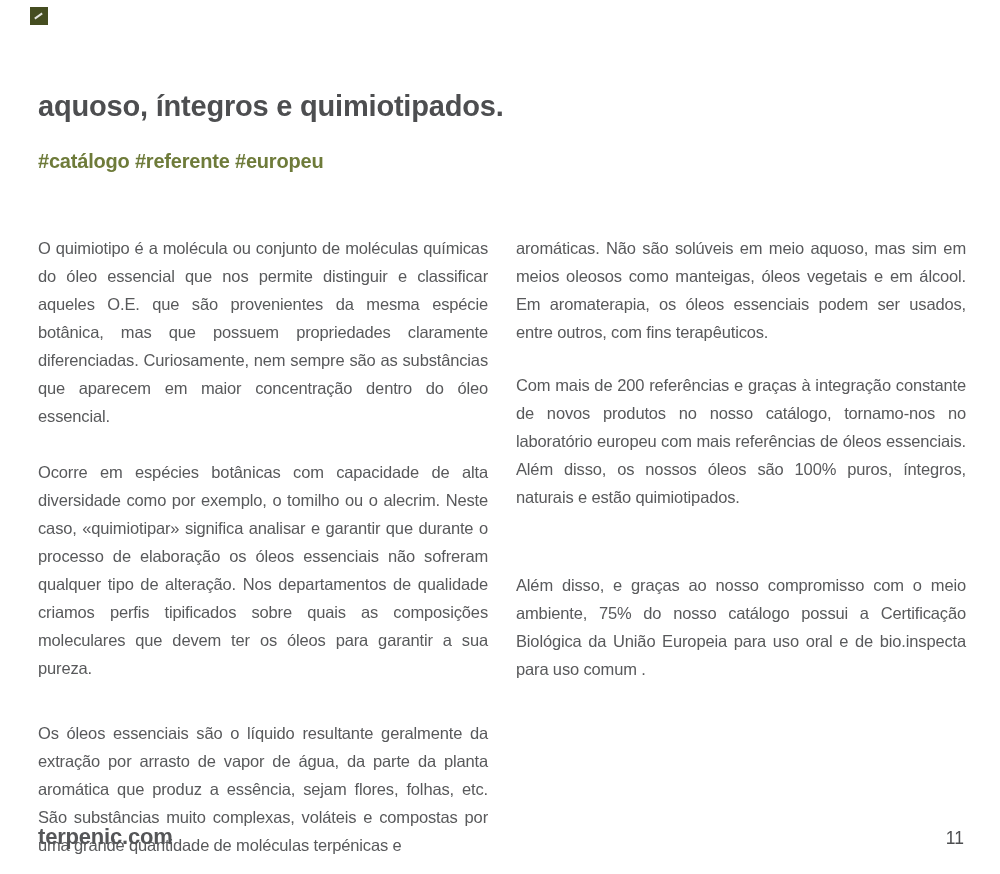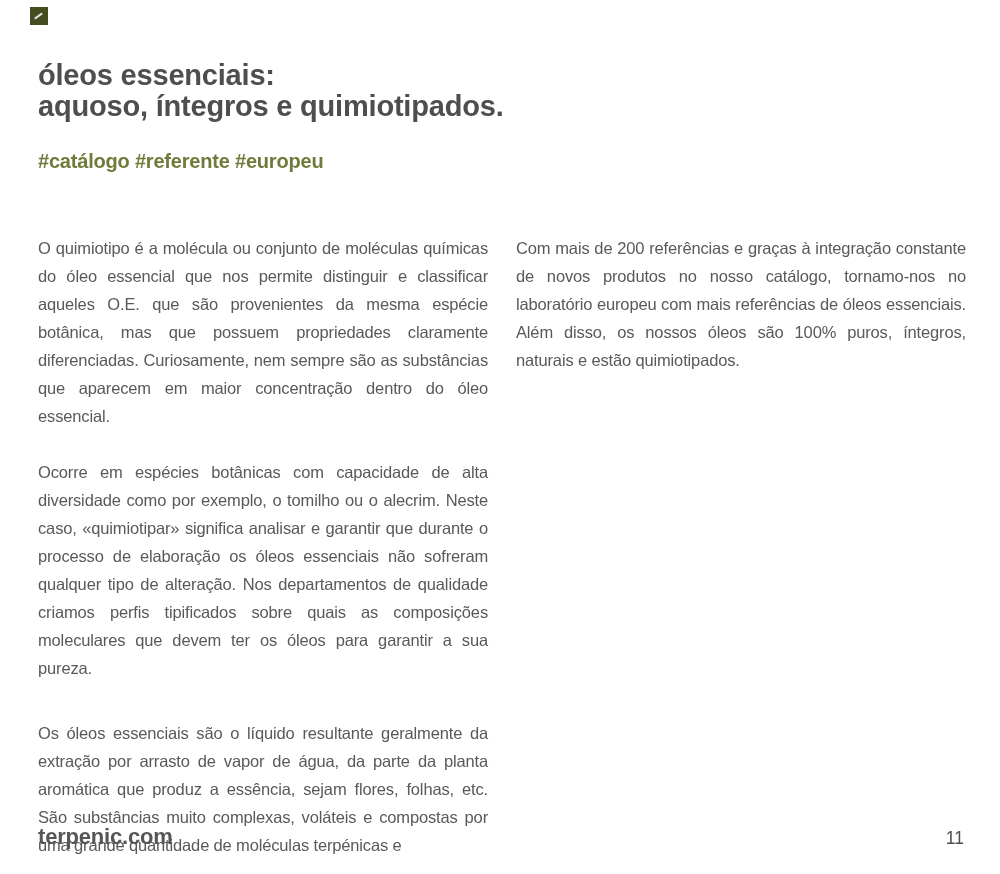--- a/index.html
+++ b/index.html
@@ -92,34 +92,36 @@
 </style>
 </head>
 <body>
 
 <div class="page">
 
   <div class="logo-mark"></div>
 
   <div class="header">
     <h1 class="page-title">
-      <span>óleos essenciais:</span><br>
+      <br>
       <span>aquoso, íntegros e quimiotipados.</span>
     </h1>
     <div class="hashtags">#catálogo #referente #europeu</div>
   </div>
 
   <div class="columns">
     <section class="col">
       <p class="mb-md">O quimiotipo é a molécula ou conjunto de moléculas químicas do óleo essencial que nos permite distinguir e classificar aqueles O.E. que são provenientes da mesma espécie botânica, mas que possuem propriedades claramente diferenciadas. Curiosamente, nem sempre são as substâncias que aparecem em maior concentração dentro do óleo essencial.</p>
       <p class="mb-lg">Ocorre em espécies botânicas com capacidade de alta diversidade como por exemplo, o tomilho ou o alecrim. Neste caso, «quimiotipar» significa analisar e garantir que durante o processo de elaboração os óleos essenciais não sofreram qualquer tipo de alteração. Nos departamentos de qualidade criamos perfis tipificados sobre quais as composições moleculares que devem ter os óleos para garantir a sua pureza.</p>
       <p>Os óleos essenciais são o líquido resultante geralmente da extração por arrasto de vapor de água, da parte da planta aromática que produz a essência, sejam flores, folhas, etc. São substâncias muito complexas, voláteis e compostas por uma grande quantidade de moléculas terpénicas e</p>
     </section>
     <section class="col">
+      <p class="mb-sm">aromáticas. Não são solúveis em meio aquoso, mas sim em meios oleosos como manteigas, óleos vegetais e em álcool. Em aromaterapia, os óleos essenciais podem ser usados, entre outros, com fins terapêuticos.</p>
       <p class="mb-xl">Com mais de 200 referências e graças à integração constante de novos produtos no nosso catálogo, tornamo-nos no laboratório europeu com mais referências de óleos essenciais. Além disso, os nossos óleos são 100% puros, íntegros, naturais e estão quimiotipados.</p>
+      <p>Além disso, e graças ao nosso compromisso com o meio ambiente, 75% do nosso catálogo possui a Certificação Biológica da União Europeia para uso oral e de bio.inspecta para uso comum .</p>
     </section>
   </div>
 
   <div class="footer">
     <span class="site-url">terpenic.com</span>
     <span class="page-number">11</span>
   </div>
 
 </div>
 

